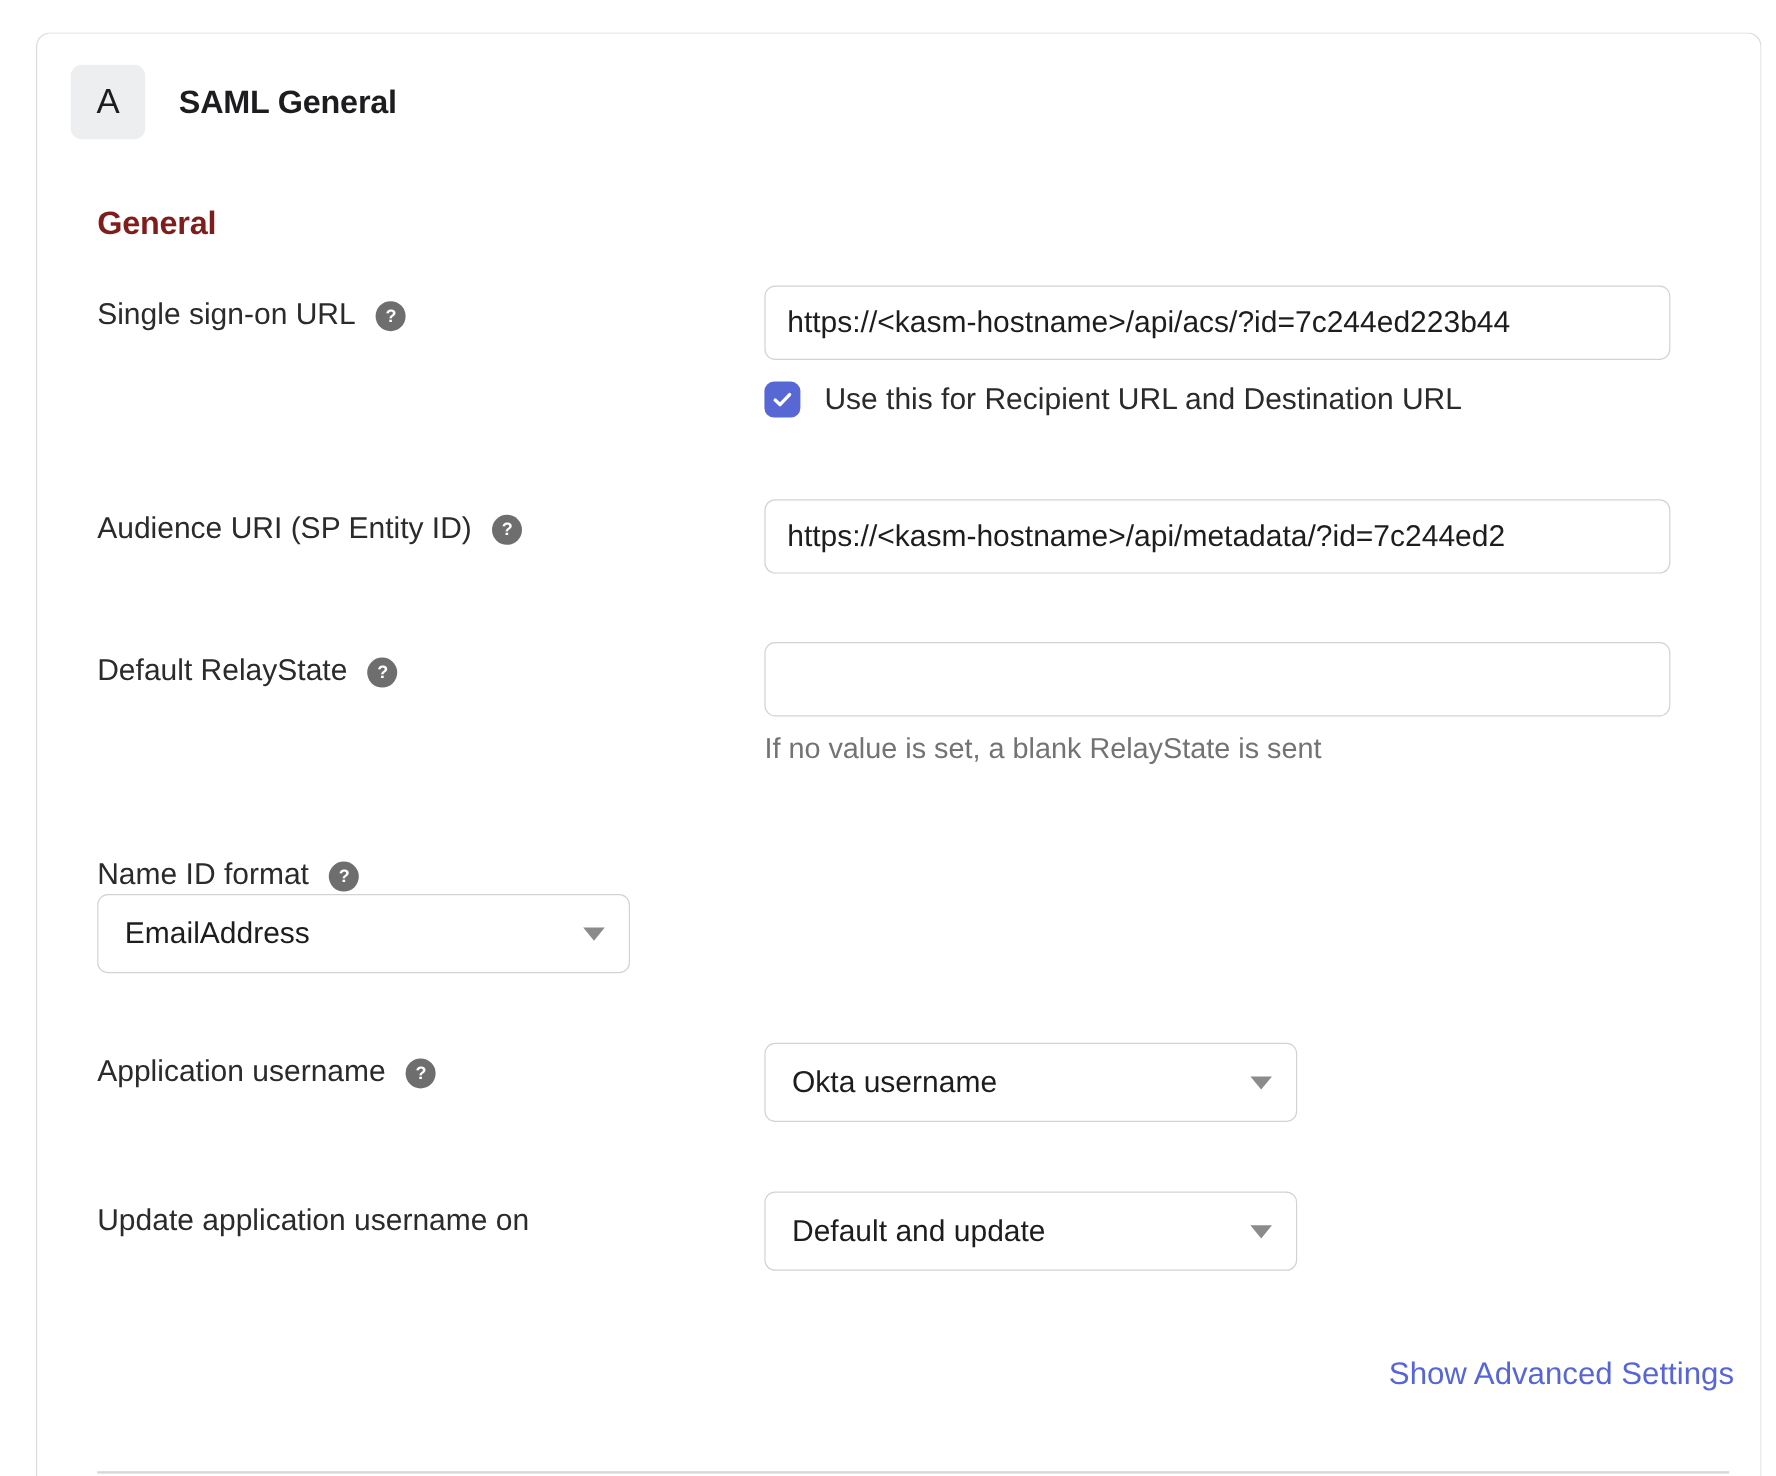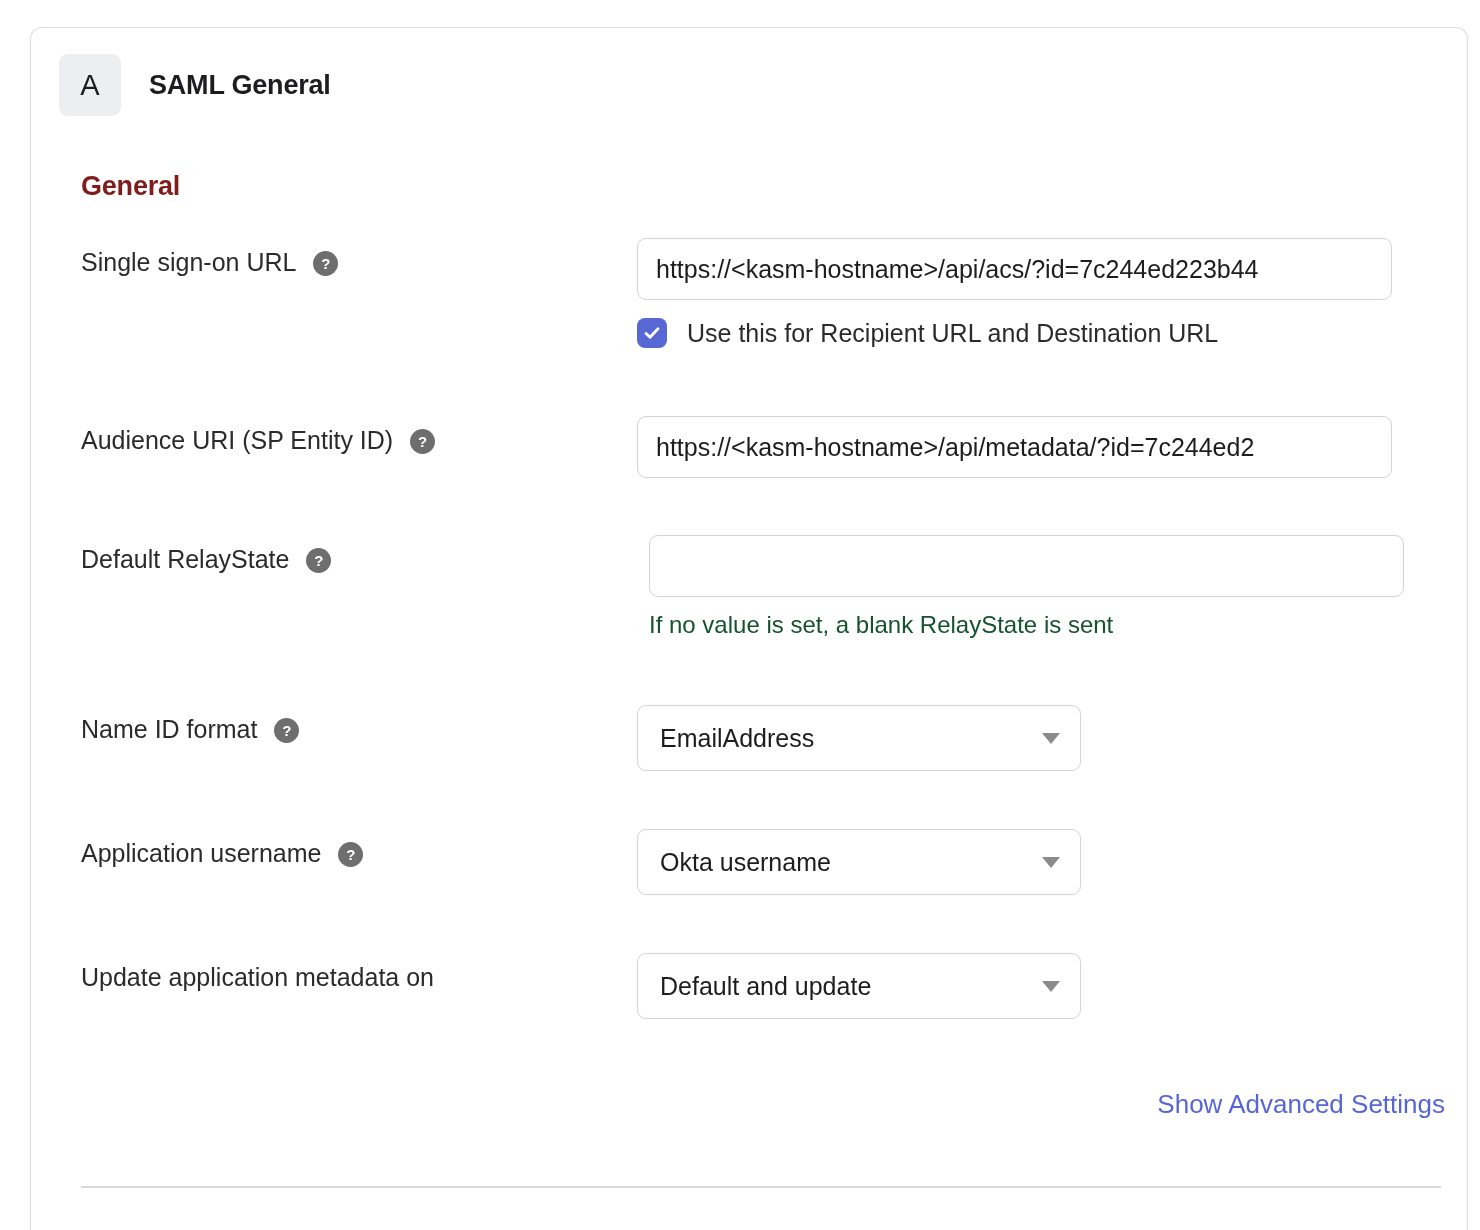--- a/index.html
+++ b/index.html
@@ -152,21 +152,21 @@
     margin-left: 20px;
     font-size: 25px;
     color: #2b2b2b;
     cursor: pointer;
   }
 
   
   .hint {
     margin-top: 14px;
     font-size: 24px;
-    color: #14532d;
+    color: #737373;
   }
 
   
   .select {
     width: 444px;
     height: 66px;
     border: 1px solid #d3d3d3;
     border-radius: 9px;
     background: #ffffff;
     display: flex;
@@ -206,22 +206,22 @@
   .divider {
     margin: 66px 0 0 50px;
     width: 1360px;
     height: 2px;
     background: #d8d8d8;
   }
 
   
   .row-gap-sso   { margin-top: 0px;  }
   .row-gap-aud   { margin-top: 68px; }
-  .row-gap-relay { margin-top: 57px; gap: 12px; }
-  .row-gap-name  { margin-top: 66px; }
+  .row-gap-relay { margin-top: 57px; }
+  .row-gap-name  { margin-top: 66px; flex-direction: column; }
   .row-gap-appu  { margin-top: 58px; }
   .row-gap-upd   { margin-top: 58px; }
 </style>
 </head>
 <body>
 
 <div class="card">
 
   <div class="card-header">
     <div class="app-badge">A</div>
@@ -293,21 +293,21 @@
       <div class="row-control">
         <div class="select">
           <span>Okta username</span>
           <span class="select-caret"></span>
         </div>
       </div>
     </div>
 
     <div class="form-row row-gap-upd">
       <div class="row-label">
-        <span>Update application metadata on</span>
+        <span>Update application username on</span>
       </div>
       <div class="row-control">
         <div class="select">
           <span>Default and update</span>
           <span class="select-caret"></span>
         </div>
       </div>
     </div>
 
     <div class="advanced-wrap">

